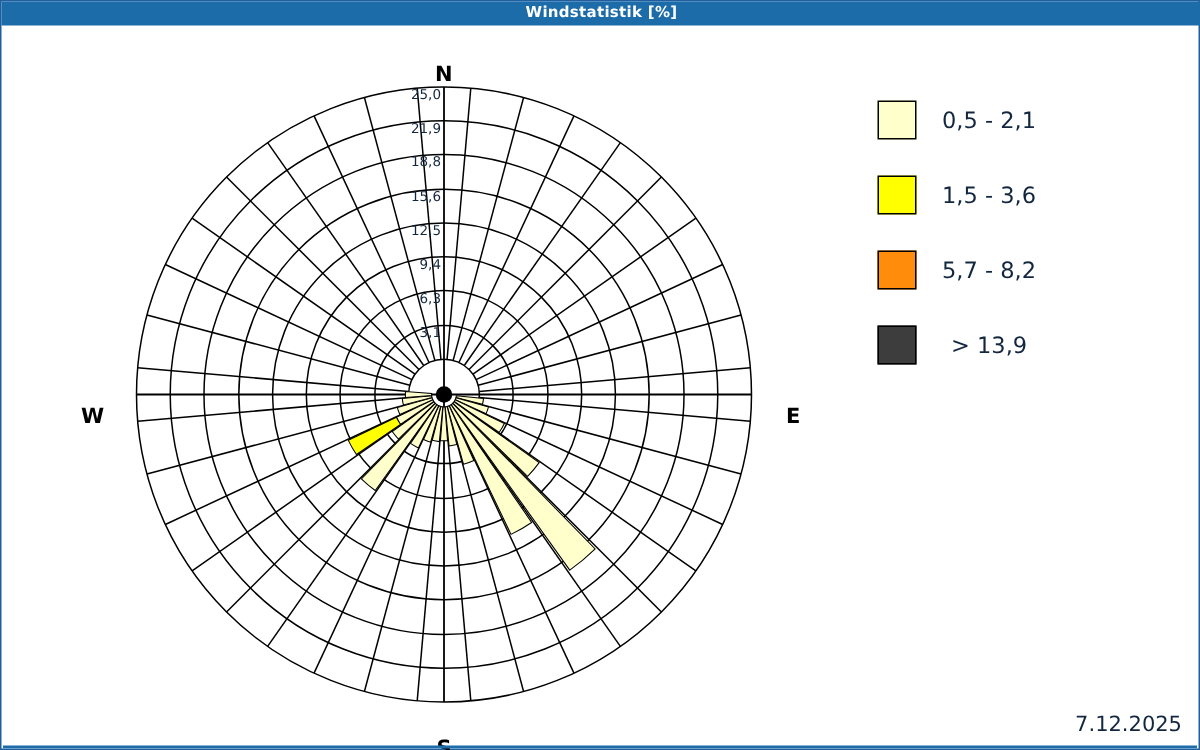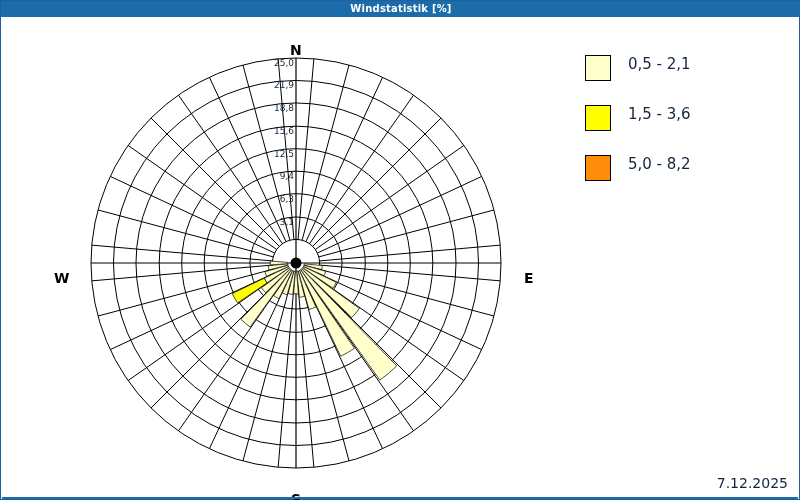--- a/index.html
+++ b/index.html
@@ -54,20 +54,21 @@
   #cmp-w{left:52px;top:252px;}
   #cmp-e{left:522px;top:252px;}
   
   #legend{
     position:absolute;
     left:583px;top:37px;
     width:200px;
   }
   .legrow{
     display:flex;
+    align-items:center;
     height:50px;
   }
   .swatch{
     width:26px;height:26px;
     border:1px solid #000000;
     box-sizing:border-box;
     flex:0 0 auto;
   }
   .legtext{
     margin-left:17px;
@@ -202,21 +203,25 @@
         <div class="legrow">
           <div class="swatch" style="background: rgb(255, 255, 204);"></div>
           <div class="legtext">0,5 - 2,1</div>
         </div>
         <div class="legrow">
           <div class="swatch" style="background: rgb(255, 255, 0);"></div>
           <div class="legtext">1,5 - 3,6</div>
         </div>
         <div class="legrow">
           <div class="swatch" style="background: rgb(255, 140, 10);"></div>
-          <div class="legtext">5,0 - 8,2</div>
+          <div class="legtext">5,7 - 8,2</div>
+        </div>
+        <div class="legrow">
+          <div class="swatch" style="background: rgb(61, 61, 61);"></div>
+          <div class="legtext gt">&gt; 13,9</div>
         </div>
       </div>
 
     <div id="datestamp">7.12.2025</div>
   </div>
 
   <div id="footline"></div>
 </div>
 
 </body></html>

